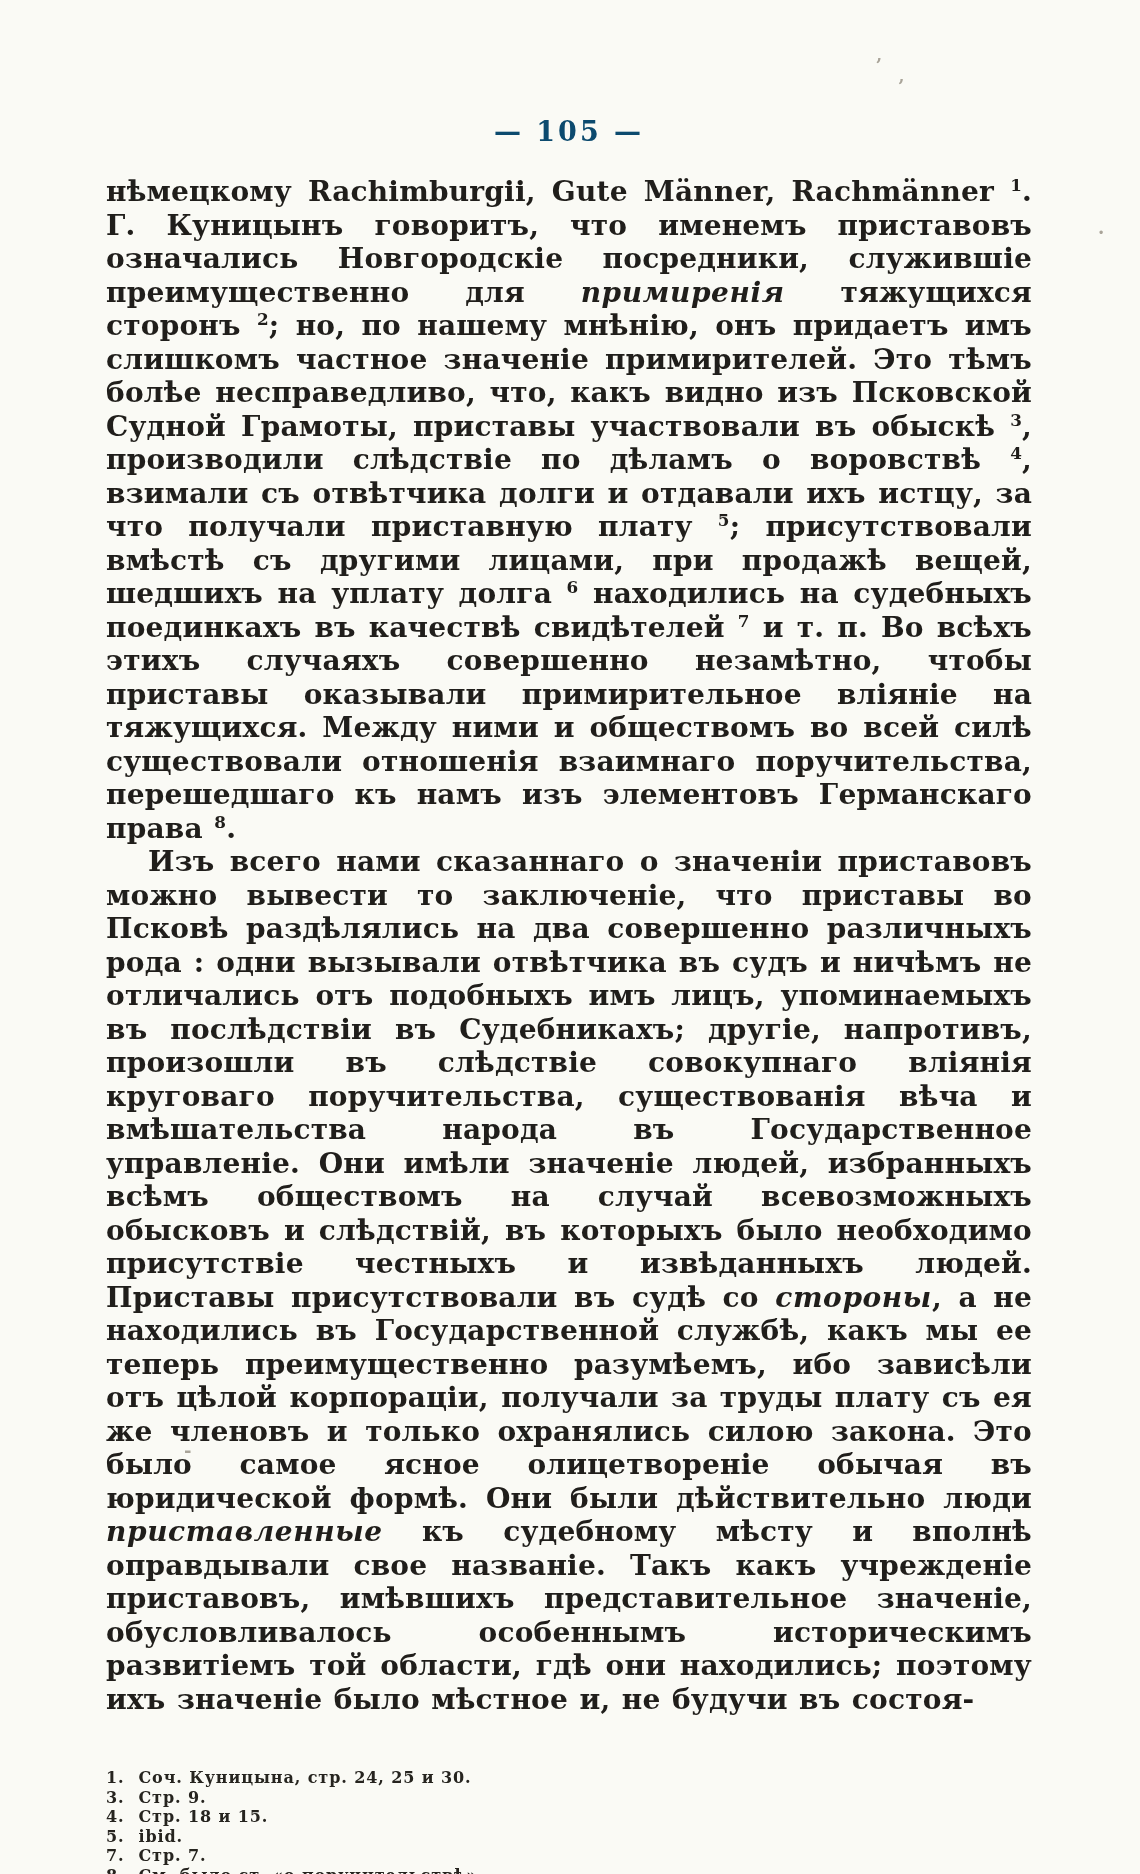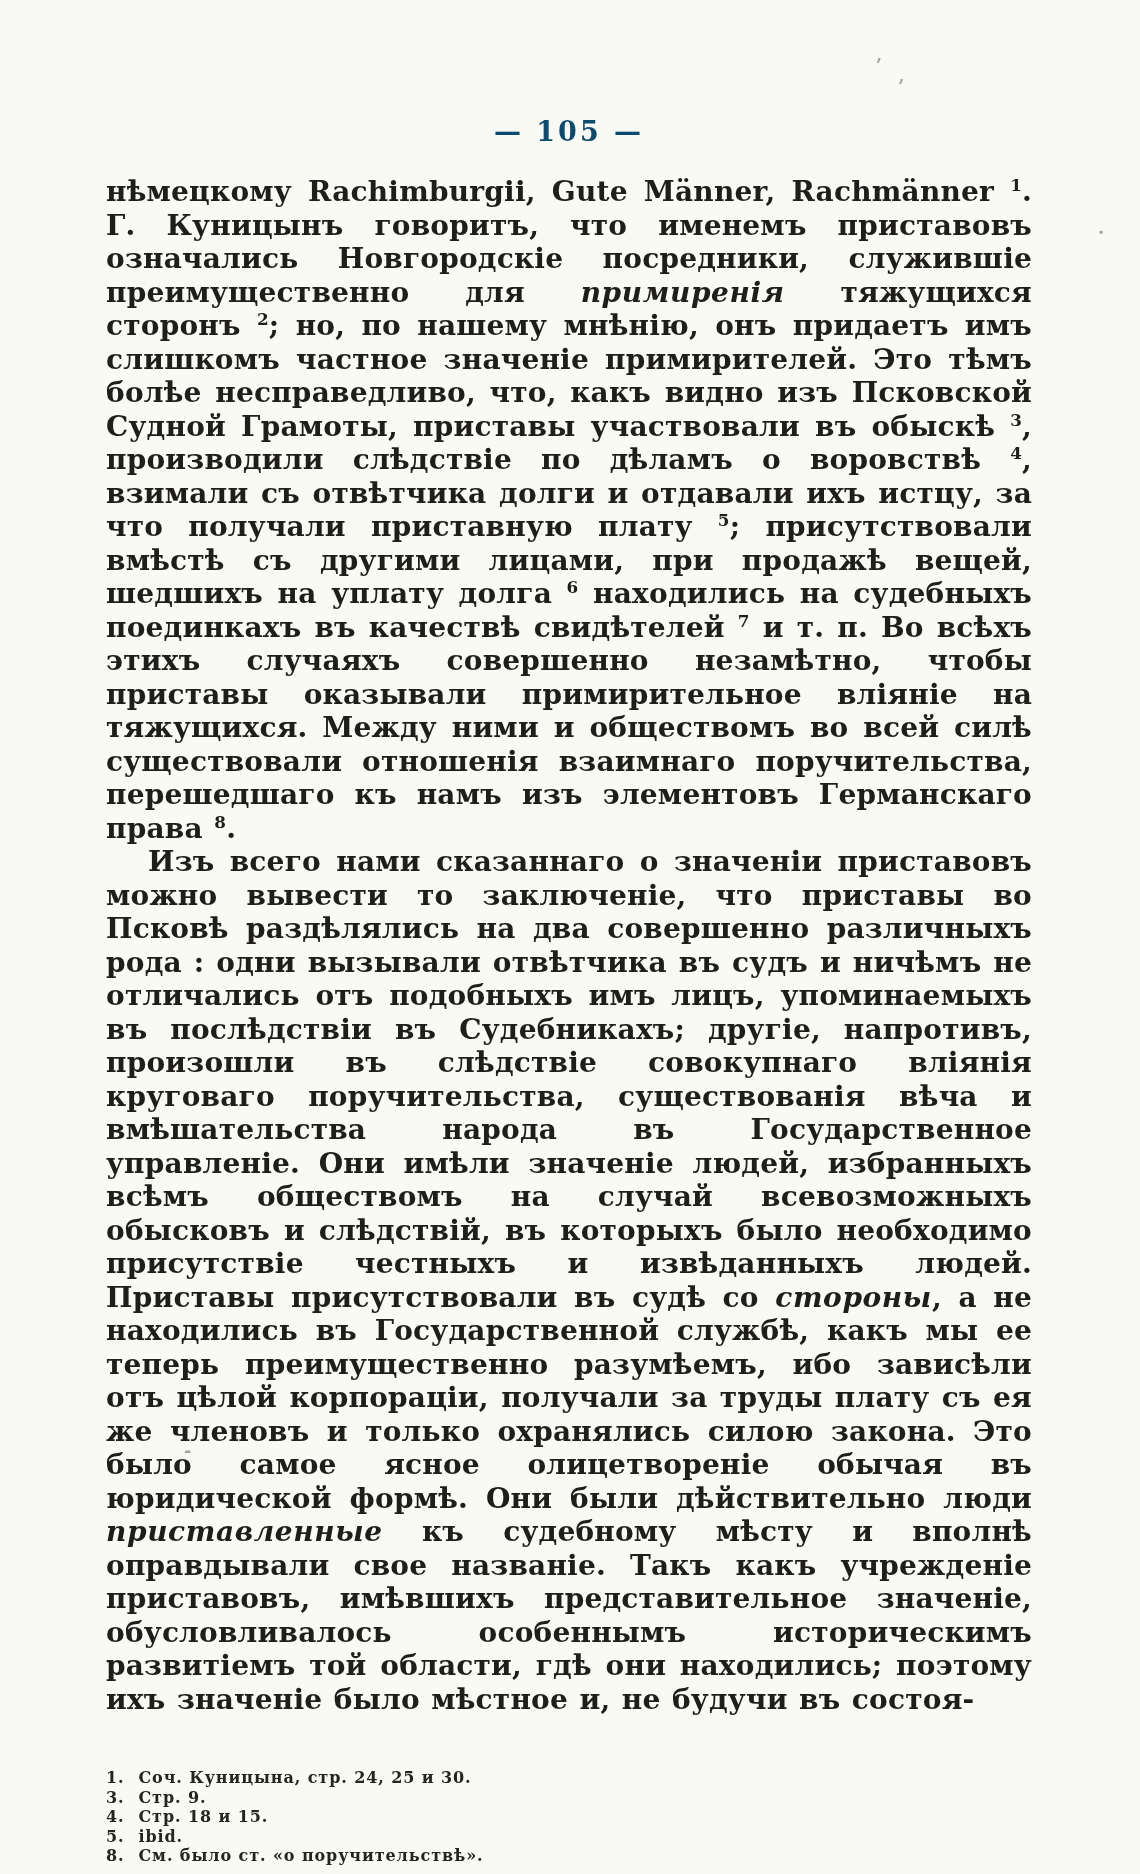--- a/index.html
+++ b/index.html
@@ -79,20 +79,21 @@
   <div class="body-text">
       <p class="para"><span>нѣмецкому Rachimburgii, Gute Männer, Rachmänner </span><sup>1</sup><span>. Г. Куницынъ говоритъ, что именемъ приставовъ означались Новгородскіе посредники, служившіе преимущественно для </span><i>примиренія</i><span> тяжущихся сторонъ </span><sup>2</sup><span>; но, по нашему мнѣнію, онъ придаетъ имъ слишкомъ частное значеніе примирителей. Это тѣмъ болѣе несправедливо, что, какъ видно изъ Псковской Судной Грамоты, приставы участвовали въ обыскѣ </span><sup>3</sup><span>, производили слѣдствіе по дѣламъ о воровствѣ </span><sup>4</sup><span>, взимали съ отвѣтчика долги и отдавали ихъ истцу, за что получали приставную плату </span><sup>5</sup><span>; присутствовали вмѣстѣ съ другими лицами, при продажѣ вещей, шедшихъ на уплату долга </span><sup>6</sup><span> находились на судебныхъ поединкахъ въ качествѣ свидѣтелей </span><sup>7</sup><span> и т. п. Во всѣхъ этихъ случаяхъ совершенно незамѣтно, чтобы приставы оказывали примирительное вліяніе на тяжущихся. Между ними и обществомъ во всей силѣ существовали отношенія взаимнаго поручительства, перешедшаго къ намъ изъ элементовъ Германскаго права </span><sup>8</sup><span>.</span></p>
       <p class="para indent"><span>Изъ всего нами сказаннаго о значеніи приставовъ можно вывести то заключеніе, что приставы во Псковѣ раздѣлялись на два совершенно различныхъ рода : одни вызывали отвѣтчика въ судъ и ничѣмъ не отличались отъ подобныхъ имъ лицъ, упоминаемыхъ въ послѣдствіи въ Судебникахъ; другіе, напротивъ, произошли въ слѣдствіе совокупнаго вліянія круговаго поручительства, существованія вѣча и вмѣшательства народа въ Государственное управленіе. Они имѣли значеніе людей, избранныхъ всѣмъ обществомъ на случай всевозможныхъ обысковъ и слѣдствій, въ которыхъ было необходимо присутствіе честныхъ и извѣданныхъ людей. Приставы присутствовали въ судѣ со </span><i>стороны</i><span>, а не находились въ Государственной службѣ, какъ мы ее теперь преимущественно разумѣемъ, ибо зависѣли отъ цѣлой корпораціи, получали за труды плату съ ея же членовъ и только охранялись силою закона. Это было самое ясное олицетвореніе обычая въ юридической формѣ. Они были дѣйствительно люди </span><i>приставленные</i><span> къ судебному мѣсту и вполнѣ оправдывали свое названіе. Такъ какъ учрежденіе приставовъ, имѣвшихъ представительное значеніе, обусловливалось особеннымъ историческимъ развитіемъ той области, гдѣ они находились; поэтому ихъ значеніе было мѣстное и, не будучи въ состоя-</span></p>
     </div>
 
   <div class="footnotes">
       <div class="footnote"><span class="fn-num">1.</span><span> Соч. Куницына, стр. 24, 25 и 30.</span></div>
       <div class="footnote"><span class="fn-num">3.</span><span> Стр. 9.</span></div>
       <div class="footnote"><span class="fn-num">4.</span><span> Стр. 18 и 15.</span></div>
       <div class="footnote"><span class="fn-num">5.</span><span> ibid.</span></div>
+      <div class="footnote"><span class="fn-num">7.</span><span> Стр. 7.</span></div>
       <div class="footnote"><span class="fn-num">8.</span><span> См. было ст. «о поручительствѣ».</span></div>
     </div>
 
   <div class="signature">17</div>
 </div>
 
 <span class="speck" style="left: 898px; top: 76px;">’</span>
 <span class="speck" style="left: 876px; top: 44px;">‚</span>
 <span class="speck" style="left: 1098px; top: 222px;">·</span>
 <span class="speck" style="left: 184px; top: 1440px;">-</span>

